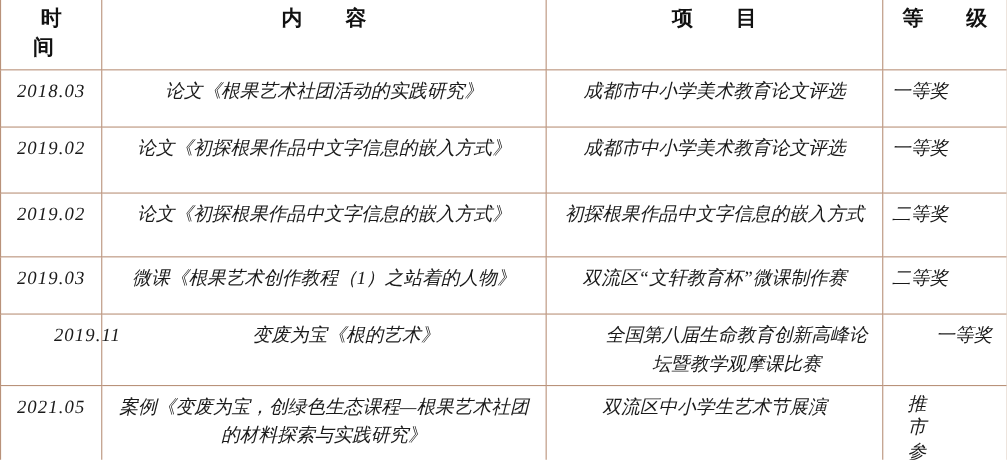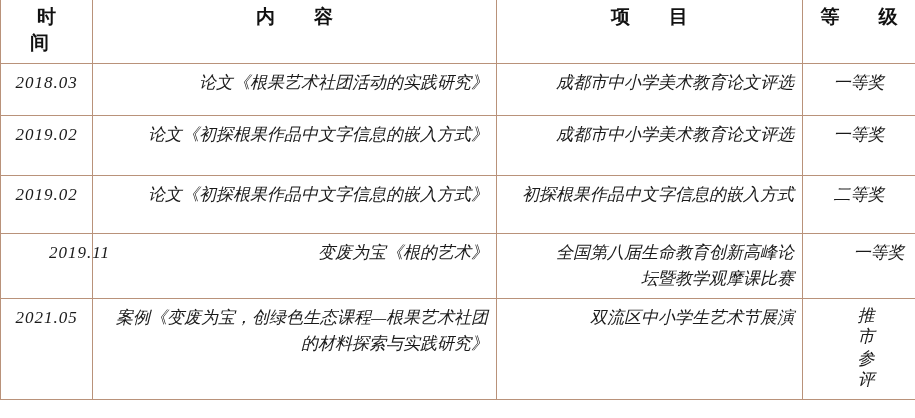--- a/index.html
+++ b/index.html
@@ -58,24 +58,24 @@
     line-height: 1.5;
     font-style: italic;
   }
   td.cell-time {
     text-align: center;
     font-family: "Liberation Serif", "DejaVu Serif", serif;
     letter-spacing: 1px;
     white-space: nowrap;
   }
   td.cell-content, td.cell-project {
-    text-align: right;
+    text-align: center;
   }
   td.cell-grade {
-    text-align: center;
+    text-align: left;
     white-space: nowrap;
   }
   td.cell-grade.vertical {
     white-space: normal;
     letter-spacing: 0;
   }
   td.cell-grade.vertical .v-text {
     display: inline-block;
     width: 1em;
     line-height: 1.25;
@@ -121,20 +121,26 @@
         <td class="cell-content">论文《初探根果作品中文字信息的嵌入方式》</td>
         <td class="cell-project">成都市中小学美术教育论文评选</td>
         <td class="cell-grade">一等奖</td>
       </tr>
       <tr class="r2">
         <td class="cell-time">2019.02</td>
         <td class="cell-content">论文《初探根果作品中文字信息的嵌入方式》</td>
         <td class="cell-project">初探根果作品中文字信息的嵌入方式</td>
         <td class="cell-grade">二等奖</td>
       </tr>
+      <tr class="r3">
+        <td class="cell-time">2019.03</td>
+        <td class="cell-content">微课《根果艺术创作教程（1）之站着的人物》</td>
+        <td class="cell-project">双流区“文轩教育杯”微课制作赛</td>
+        <td class="cell-grade">二等奖</td>
+      </tr>
       <tr class="r4">
         <td class="cell-time">2019.11</td>
         <td class="cell-content">变废为宝《根的艺术》</td>
         <td class="cell-project">全国第八届生命教育创新高峰论坛暨教学观摩课比赛</td>
         <td class="cell-grade">一等奖</td>
       </tr>
       <tr class="r5">
         <td class="cell-time">2021.05</td>
         <td class="cell-content">案例《变废为宝，创绿色生态课程—根果艺术社团的材料探索与实践研究》</td>
         <td class="cell-project">双流区中小学生艺术节展演</td>

